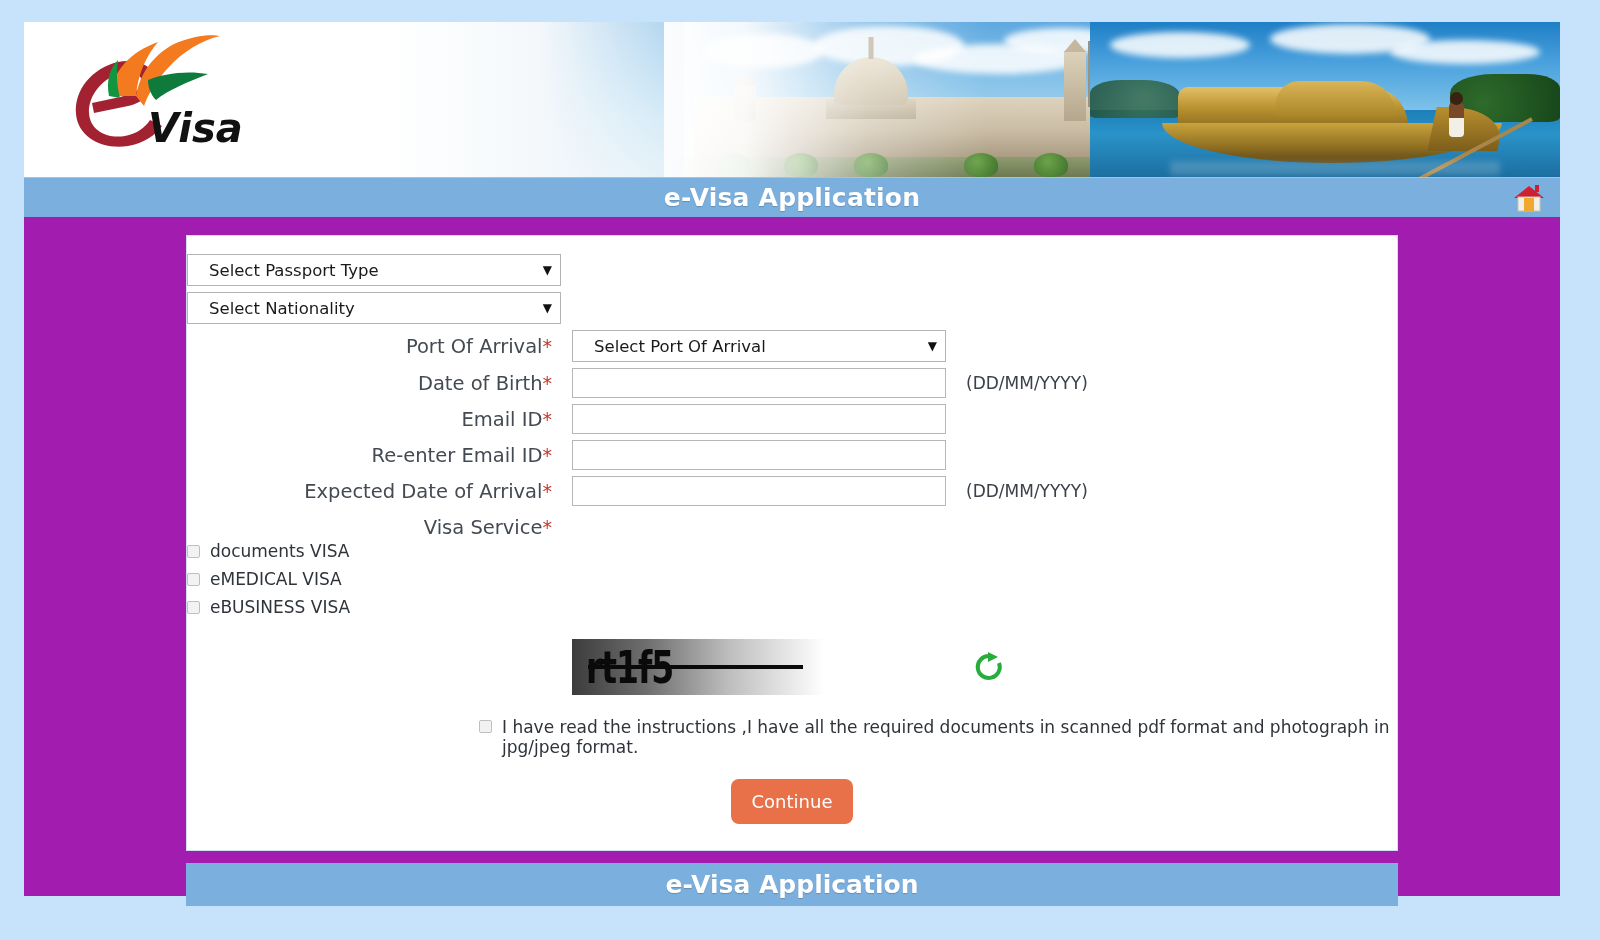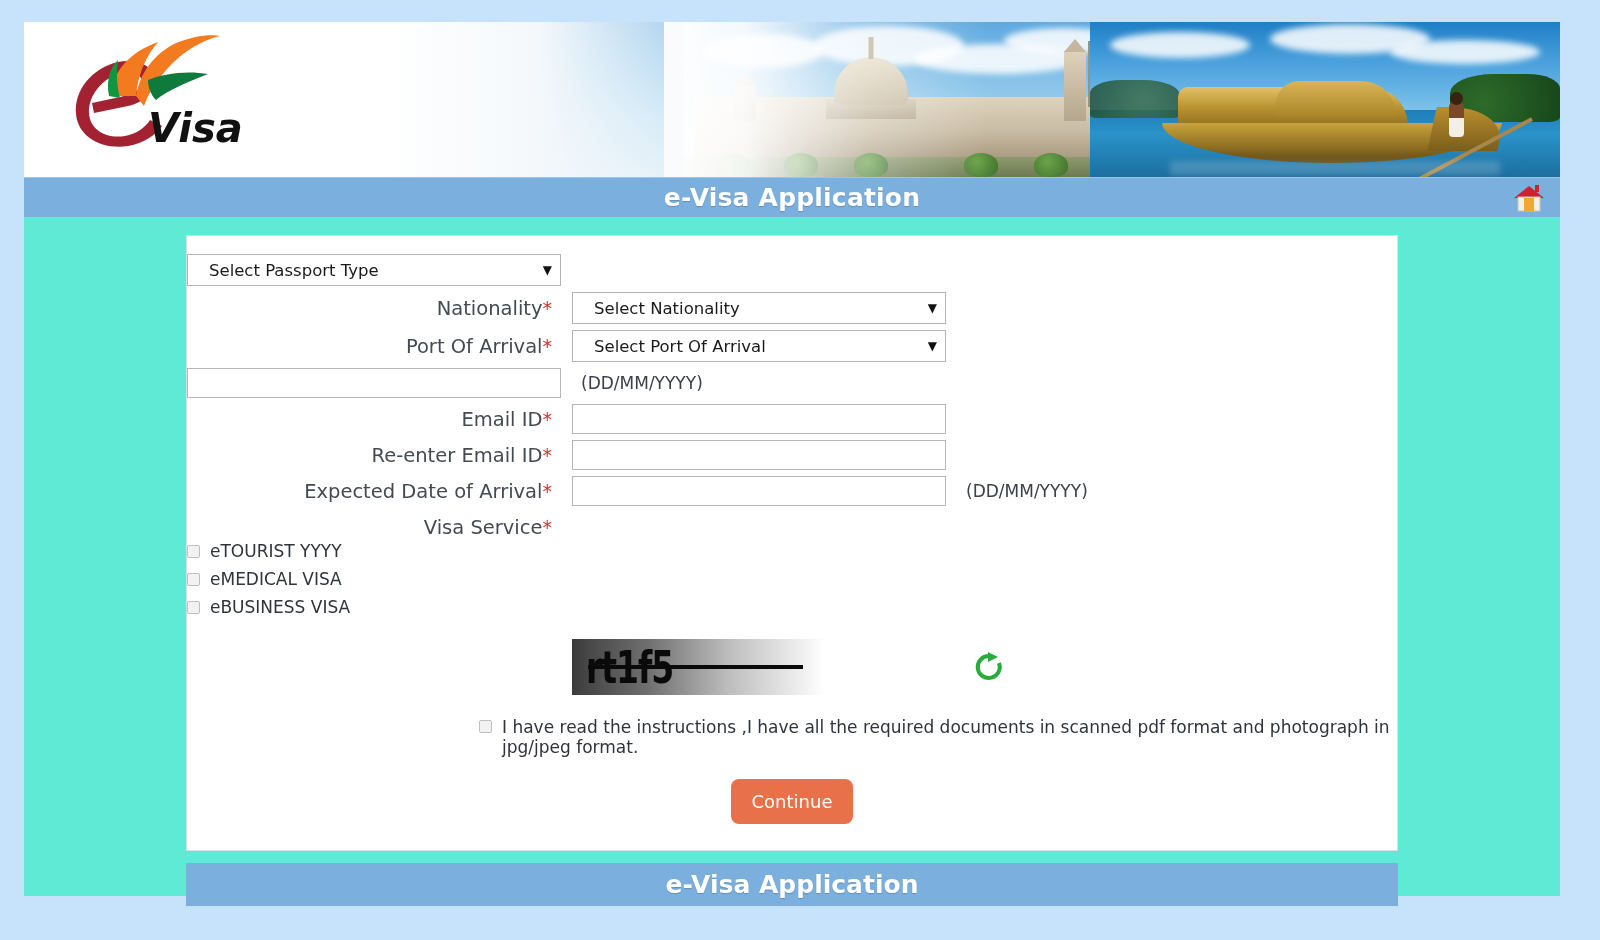--- a/index.html
+++ b/index.html
@@ -14,21 +14,21 @@
   .page {
     position: relative;
     width: 1600px; height: 940px;
     background: #c7e2fb;
   }
   
   .app {
     position: absolute;
     left: 24px; top: 22px;
     width: 1536px; height: 874px;
-    background: #5eead4;
+    background: #a21caf;
   }
   
   .banner {
     position: relative;
     height: 155px;
     overflow: hidden;
     background: #ffffff;
   }
   .banner-sky {
     position: absolute; inset: 0;
@@ -432,40 +432,40 @@
       <div class="row">
         <div class="field">
           <div class="selwrap">
             <div class="selbox">Select Passport Type</div>
             <div class="selarrow">▼</div>
           </div>
         </div>
       </div>
 
       <div class="row">
-        <div class="lbl"><span>Nationality</span><span class="req">*</span></div>
         <div class="field">
           <div class="selwrap">
             <div class="selbox">Select Nationality</div>
             <div class="selarrow">▼</div>
           </div>
         </div>
       </div>
 
       <div class="row">
         <div class="lbl"><span>Port Of Arrival</span><span class="req">*</span></div>
         <div class="field">
           <div class="selwrap">
             <div class="selbox">Select Port Of Arrival</div>
             <div class="selarrow">▼</div>
           </div>
         </div>
       </div>
 
       <div class="row">
+        <div class="lbl"><span>Date of Birth</span><span class="req">*</span></div>
         <div class="field">
           <input class="ctl txtbox" type="text" value="" style="">
         </div>
         <div class="hint">(DD/MM/YYYY)</div>
       </div>
 
       <div class="row">
         <div class="lbl"><span>Email ID</span><span class="req">*</span></div>
         <div class="field">
           <input class="ctl txtbox" type="text" value="" style="">
@@ -485,21 +485,21 @@
           <input class="ctl txtbox" type="text" value="" style="">
         </div>
         <div class="hint">(DD/MM/YYYY)</div>
       </div>
 
       <div class="row" style="align-items:flex-start;flex-direction:column;">
         <div class="lbl" style="padding-top:4px;"><span>Visa Service</span><span class="req">*</span></div>
         <div class="field service-block">
           <div class="cbrow">
             <div class="cbox"></div>
-            <div class="cblabel">eTOURIST YYYY</div>
+            <div class="cblabel">documents VISA</div>
           </div>
           <div class="cbrow">
             <div class="cbox"></div>
             <div class="cblabel">eMEDICAL VISA</div>
           </div>
           <div class="cbrow">
             <div class="cbox"></div>
             <div class="cblabel">eBUSINESS VISA</div>
           </div>
         </div>

